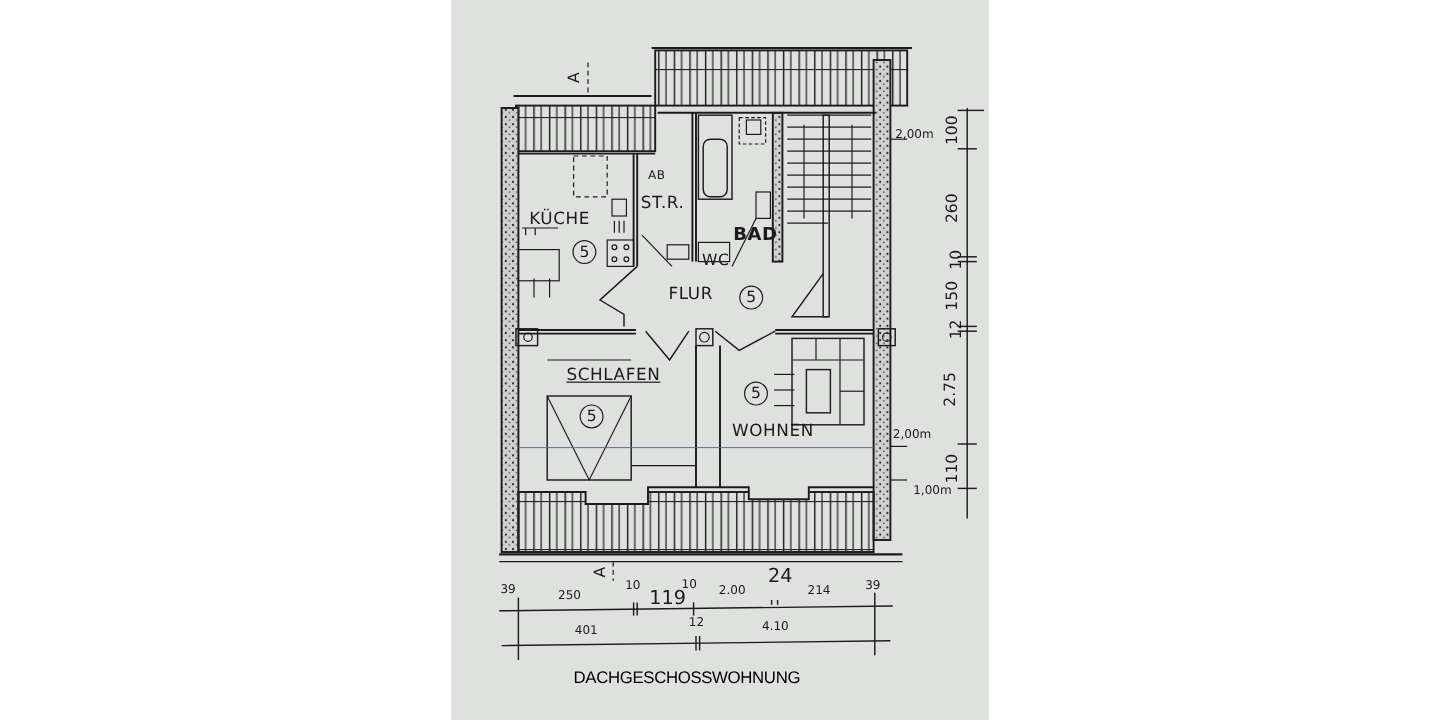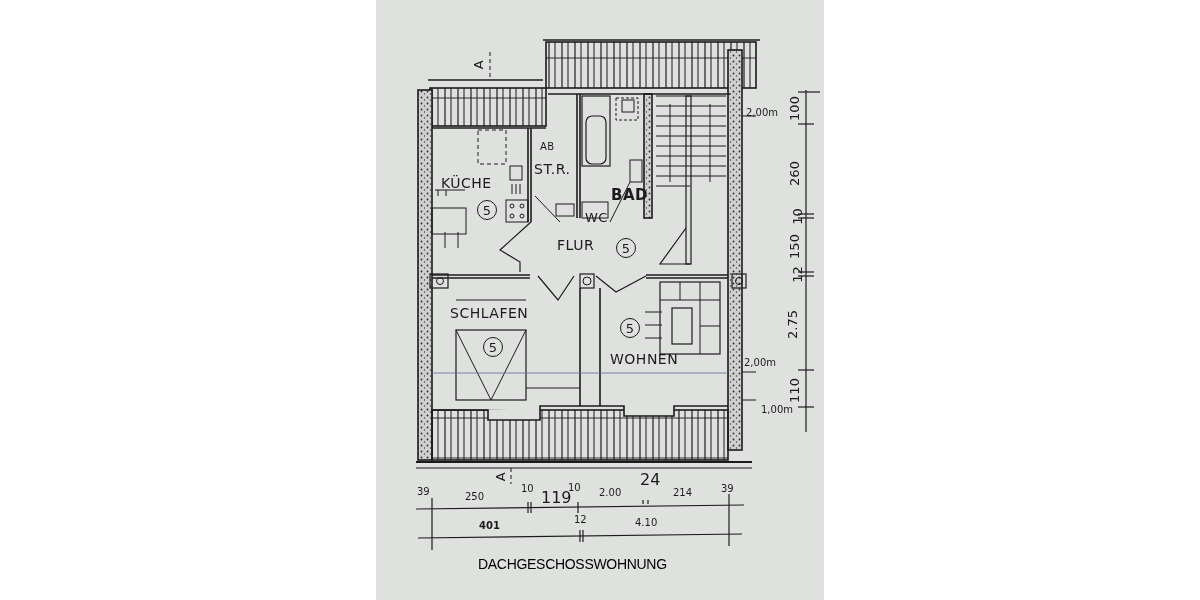--- a/index.html
+++ b/index.html
@@ -182,21 +182,21 @@
 
 <div class="lbl" style="left:540px;top:142px;font-size:10px;">AB</div>
 <div class="lbl" style="left:534px;top:162px;">ST.R.</div>
 
 <div class="lbl" style="left:585px;top:195px;font-size:13px;margin-top:16px;">WC</div>
 <div class="lbl" style="left:611px;top:188px;font-size:15px;font-weight:bold;">BAD</div>
 
 <div class="lbl" style="left:557px;top:238px;">FLUR</div>
 <div class="circ" style="left:616px;top:238px;">5</div>
 
-<div class="lbl" style="left:450px;top:306px;">SCHLAFEN</div>
+<div class="lbl" style="left:472px;top:306px;text-decoration:underline;">SCHLAFEN</div>
 <div class="circ" style="left:483px;top:337px;">5</div>
 
 <div class="lbl" style="left:610px;top:352px;">WOHNEN</div>
 <div class="circ" style="left:620px;top:318px;">5</div>
 
 <div class="dim" style="left:746px;top:108px;">2,00m</div>
 <div class="dim" style="left:744px;top:358px;">2,00m</div>
 <div class="dim" style="left:744px;top:405px;margin-left:17px;">1,00m</div>
 
 <div class="vdim" style="left:782px;top:102px;">100</div>
@@ -210,17 +210,17 @@
 <div class="dim" style="left:417px;top:487px;">39</div>
 <div class="dim" style="left:465px;top:492px;">250</div>
 <div class="dim" style="left:521px;top:484px;">10</div>
 <div class="dim" style="left:541px;top:490px;font-size:16px;">119</div>
 <div class="dim" style="left:568px;top:483px;">10</div>
 <div class="dim" style="left:599px;top:488px;">2.00</div>
 <div class="dim" style="left:640px;top:472px;font-size:16px;">24</div>
 <div class="dim" style="left:673px;top:488px;">214</div>
 <div class="dim" style="left:721px;top:484px;">39</div>
 
-<div class="dim" style="left:479px;top:521px;font-weight:bold;">401</div>
+<div class="dim" style="left:479px;top:521px;">401</div>
 <div class="dim" style="left:574px;top:515px;">12</div>
 <div class="dim" style="left:635px;top:518px;">4.10</div>
 
 <div class="title">DACHGESCHOSSWOHNUNG</div>
 
 </body></html>

